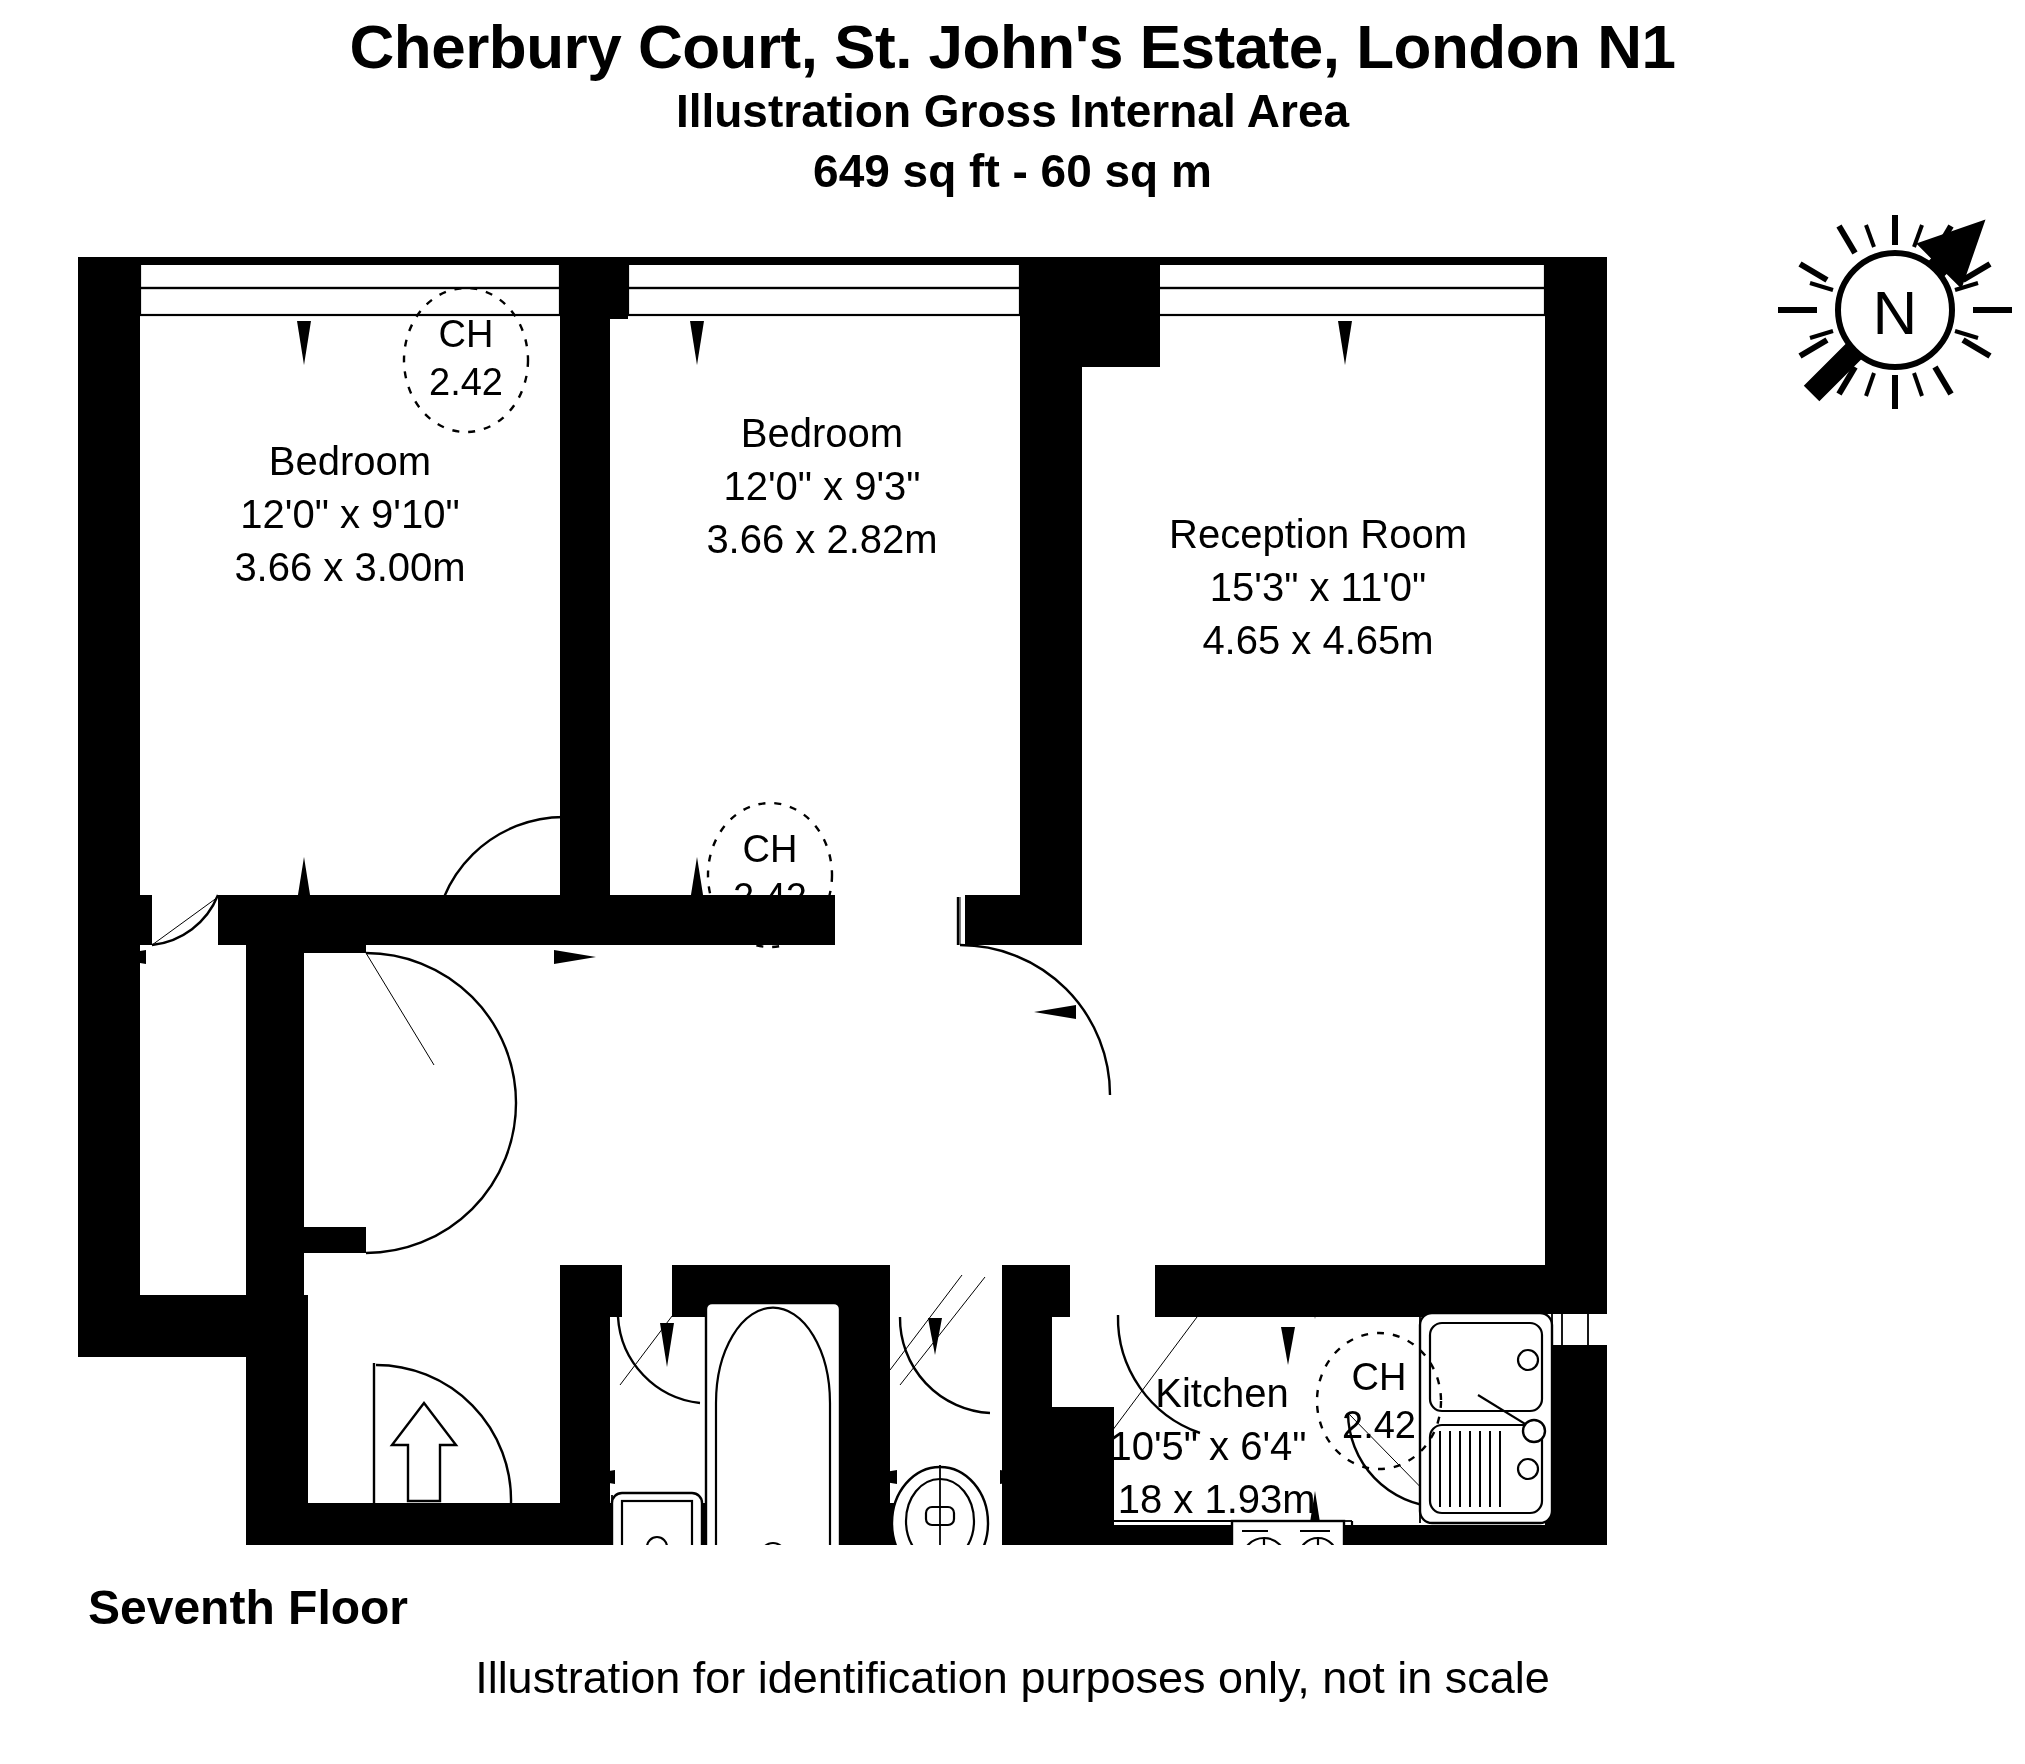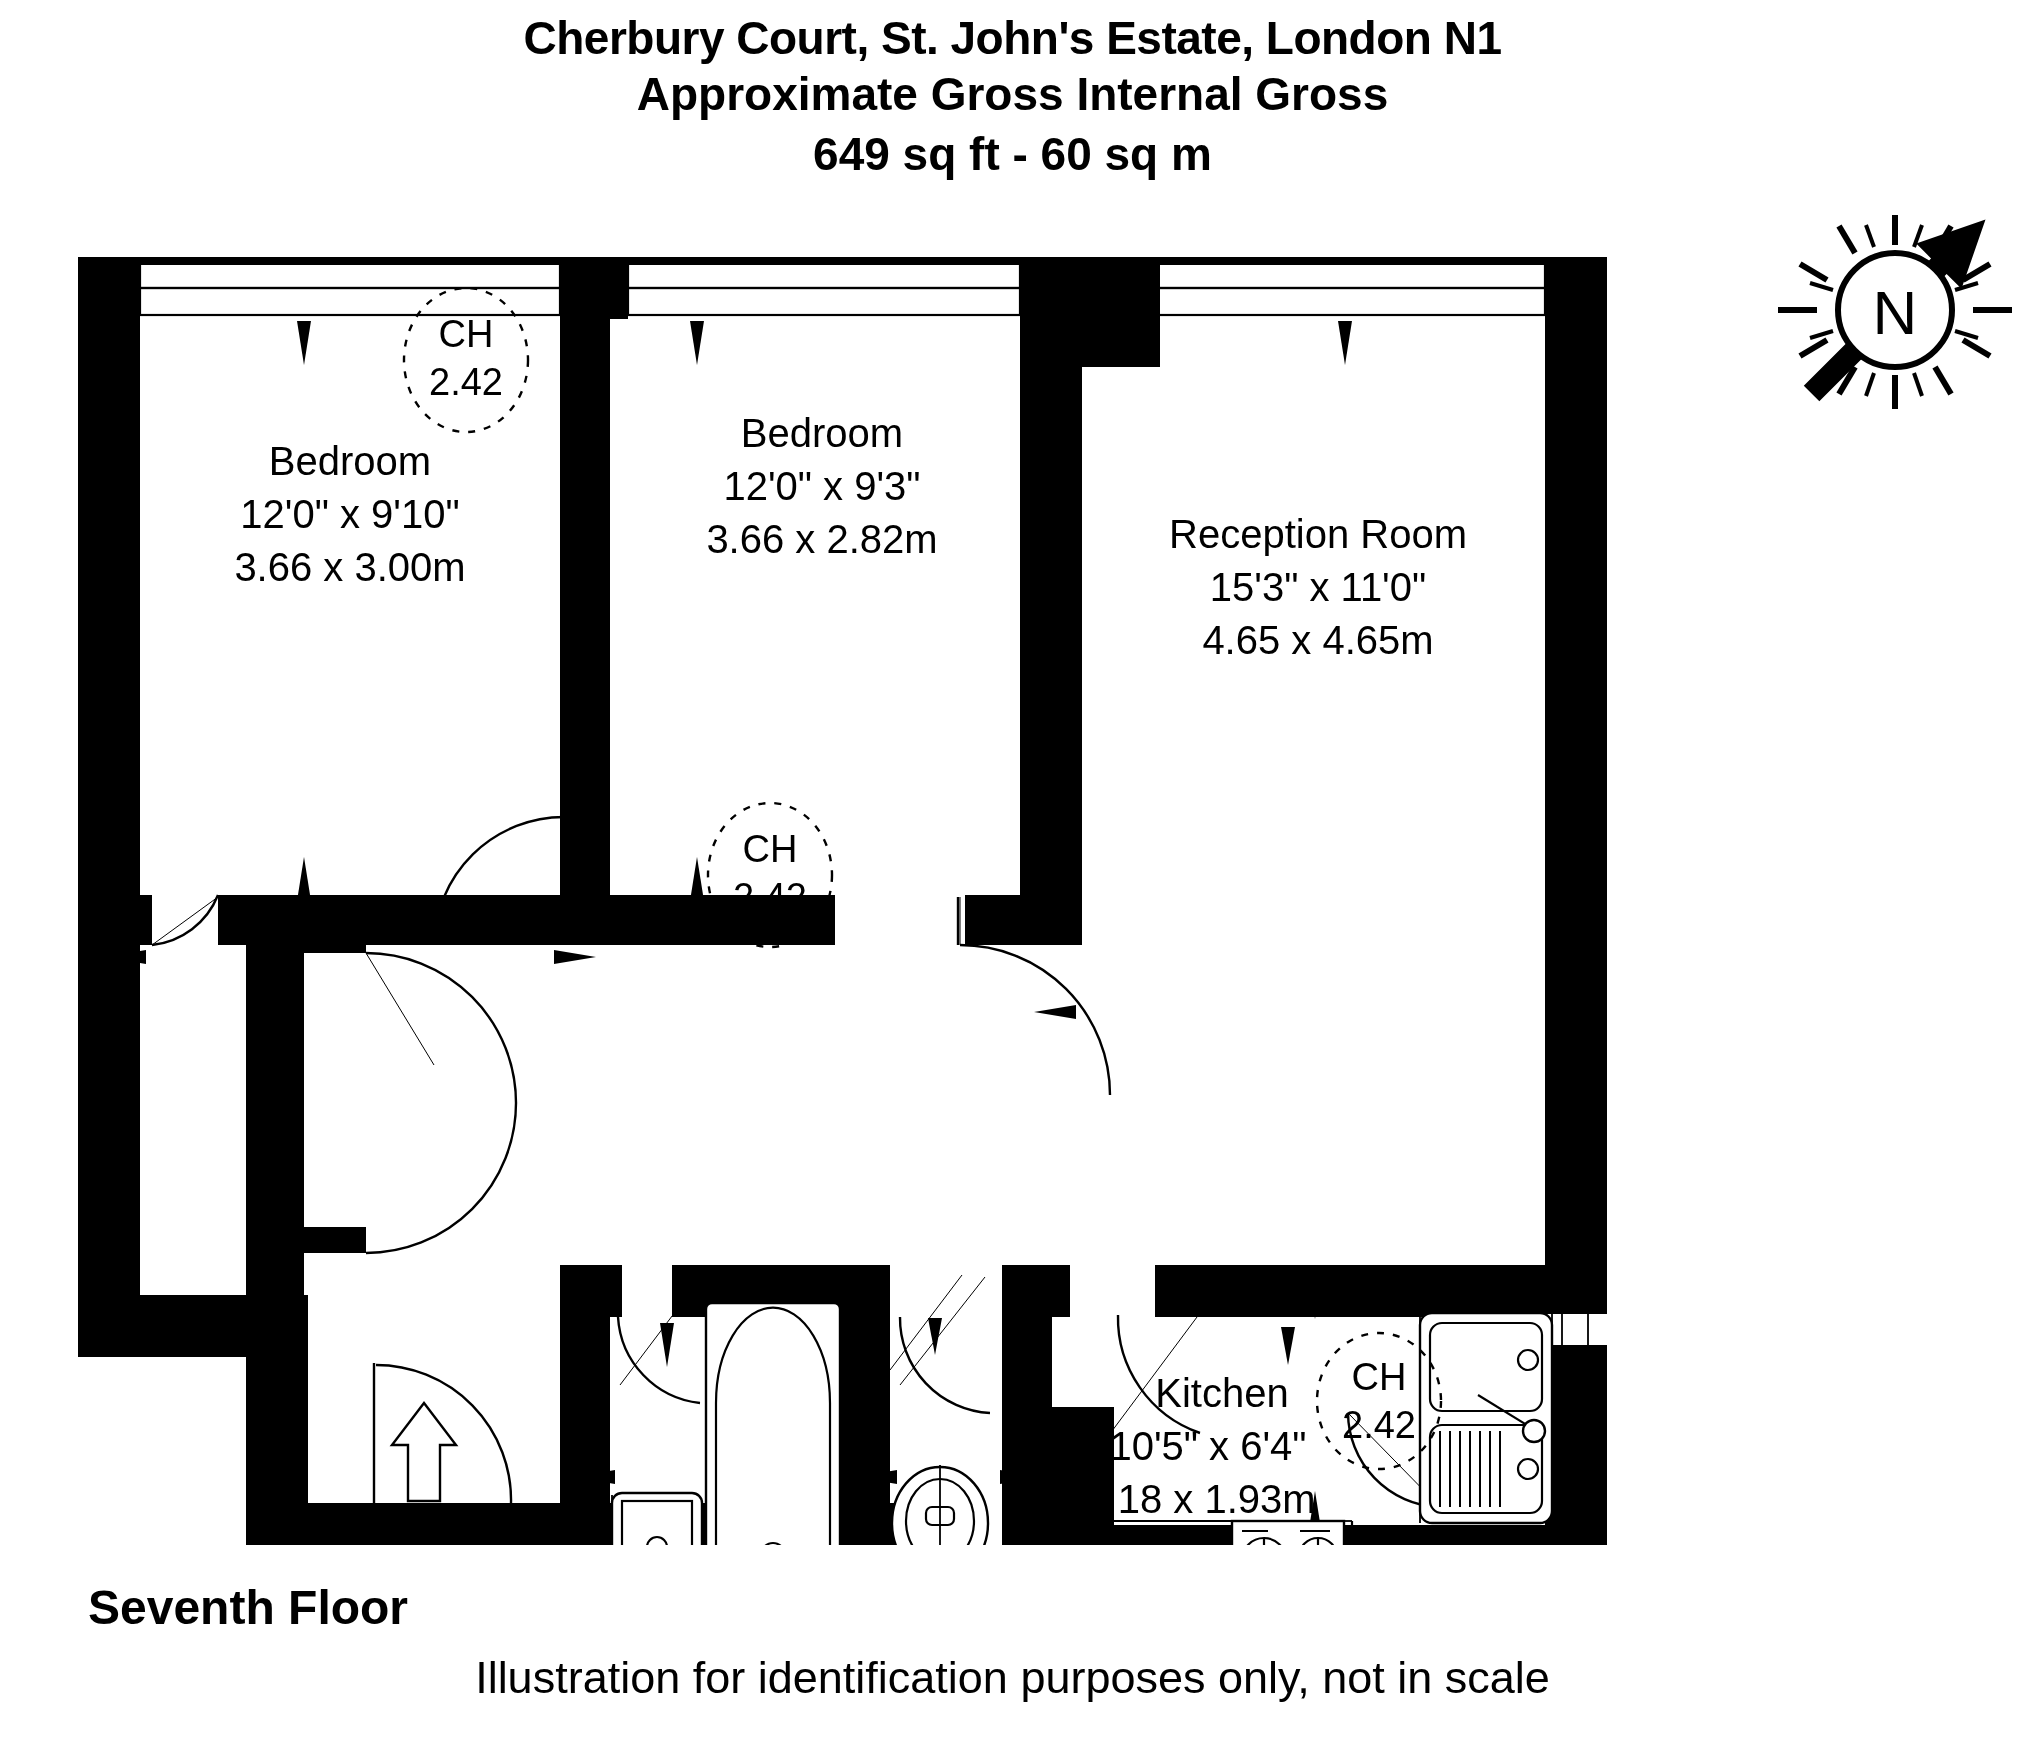--- a/index.html
+++ b/index.html
@@ -17,21 +17,21 @@
     position: relative;
   }
 
   
   #header {
     width: 100%;
     text-align: center;
     padding-top: 14px;
   }
   #title-line1 {
-    font-size: 46px;
+    font-size: 62px;
     font-weight: bold;
     letter-spacing: -0.5px;
     line-height: 1.05;
     white-space: nowrap;
   }
   #title-line2 {
     font-size: 46px;
     font-weight: bold;
     line-height: 1.15;
     margin-top: 6px;
@@ -96,21 +96,21 @@
   .dashed  { fill: none; stroke: #000; stroke-width: 2.4; stroke-dasharray: 7 9; }
   .callout { fill: #fff; stroke: #000; stroke-width: 2.2; }
   .arrow   { fill: #000; }
   .inarrow { fill: #fff; stroke: #000; stroke-width: 2.4; }
 </style>
 </head>
 <body>
 
 <div id="header">
   <div id="title-line1">Cherbury Court, St. John's Estate, London N1</div>
-  <div id="title-line2">Approximate Gross Internal Gross</div>
+  <div id="title-line2">Illustration Gross Internal Area</div>
   <div id="title-line3">649 sq ft - 60 sq m</div>
 </div>
 
 <div id="plan-wrap">
 <svg id="plan-svg" width="2025" height="1330" viewBox="0 0 2025 1330" xmlns="http://www.w3.org/2000/svg">
 
   <g>
 
     <g transform="translate(1895,95) rotate(-45)">
       <polygon class="arrow" points="-118,-11 62,-11 62,-32 128,0 62,32 62,11 -118,11"></polygon>

